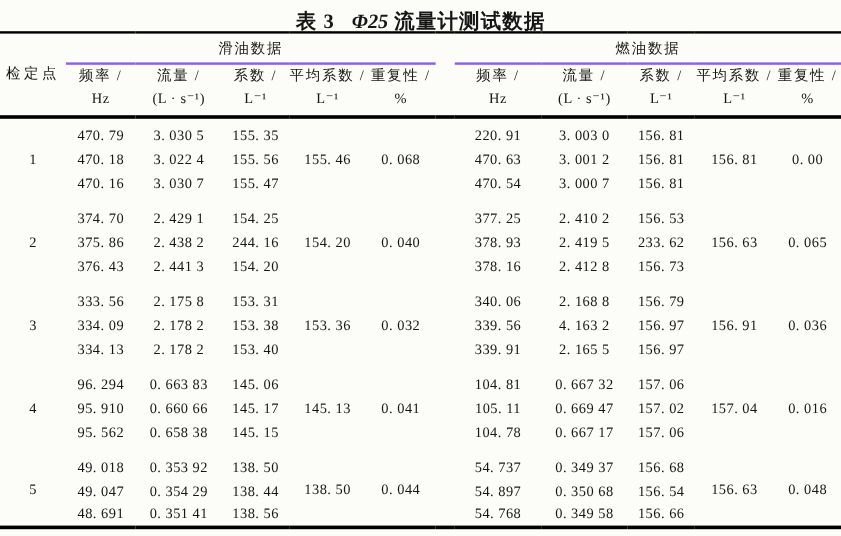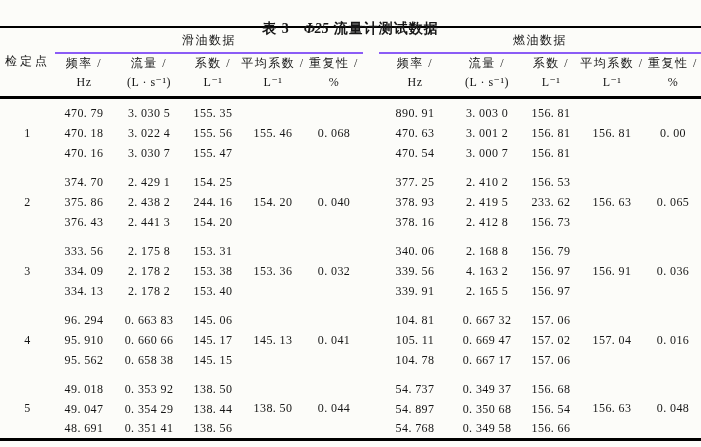--- a/index.html
+++ b/index.html
@@ -8,23 +8,23 @@
   .page {
     width: 701px; height: 447px;
     background: #fcfcf9;
     color: #161616;
     font-family: "Liberation Serif", "DejaVu Serif", serif;
     overflow: hidden;
   }
   .caption {
     height: 26px;
     text-align: center;
-    font-size: 14px;
+    font-size: 17px;
     font-weight: 700;
-    padding-top: 20px;
+    padding-top: 6px;
     letter-spacing: 1px;
     white-space: nowrap;
   }
   .caption .model { font-style: italic; margin-left: 14px; margin-right: 5px; letter-spacing: 0; }
   table {
     width: 701px;
     border-collapse: collapse;
     table-layout: fixed;
     border-top: 2px solid #000;
     border-bottom: 3px solid #000;
@@ -112,21 +112,21 @@
           <td colspan="12"></td>
         </tr>
         <tr>
           <td rowspan="3" class="mid">1</td>
           <td>470. 79</td>
           <td>3. 030 5</td>
           <td>155. 35</td>
           <td rowspan="3" class="mid">155. 46</td>
           <td rowspan="3" class="mid">0. 068</td>
           <td rowspan="3"></td>
-          <td>890. 91</td>
+          <td>220. 91</td>
           <td>3. 003 0</td>
           <td>156. 81</td>
           <td rowspan="3" class="mid">156. 81</td>
           <td rowspan="3" class="mid">0. 00</td>
         </tr>
         <tr>
           <td>470. 18</td>
           <td>3. 022 4</td>
           <td>155. 56</td>
           <td>470. 63</td>

